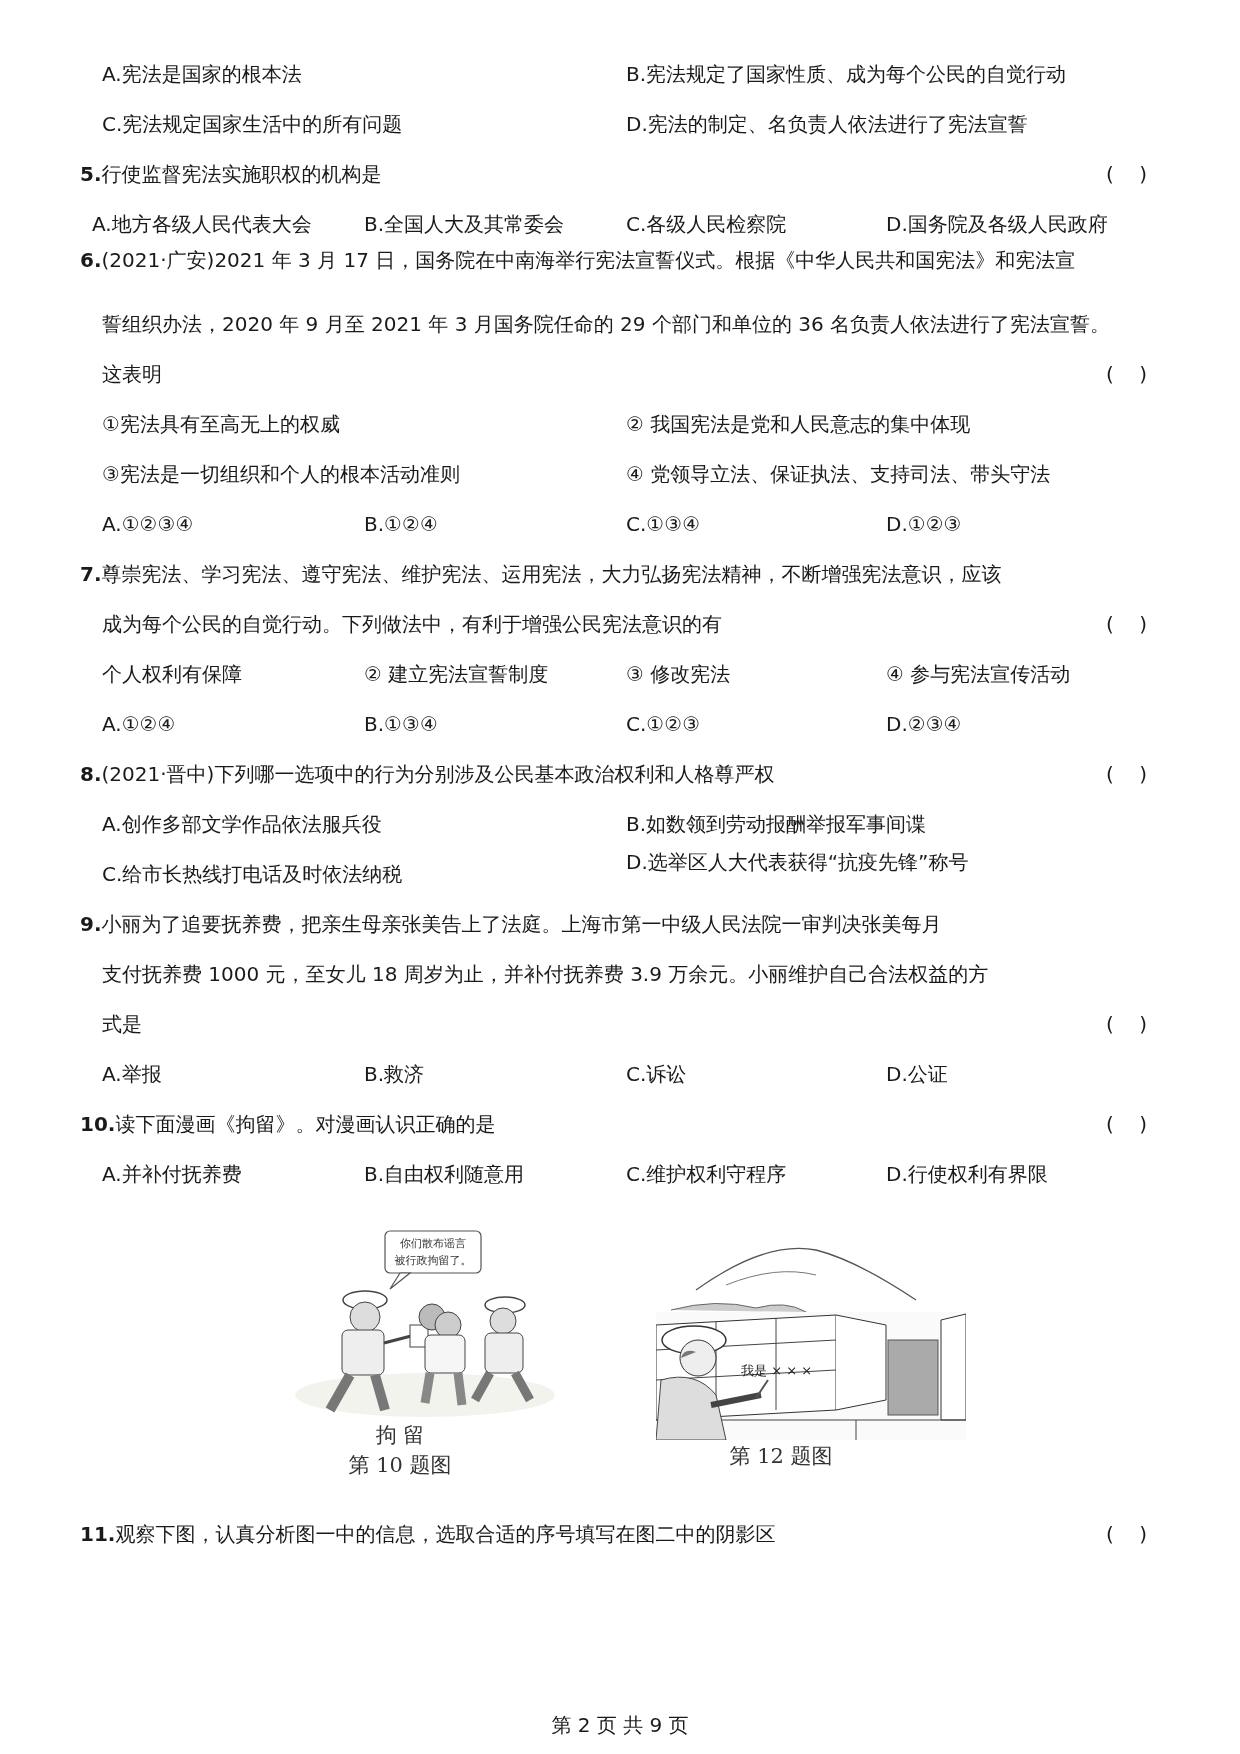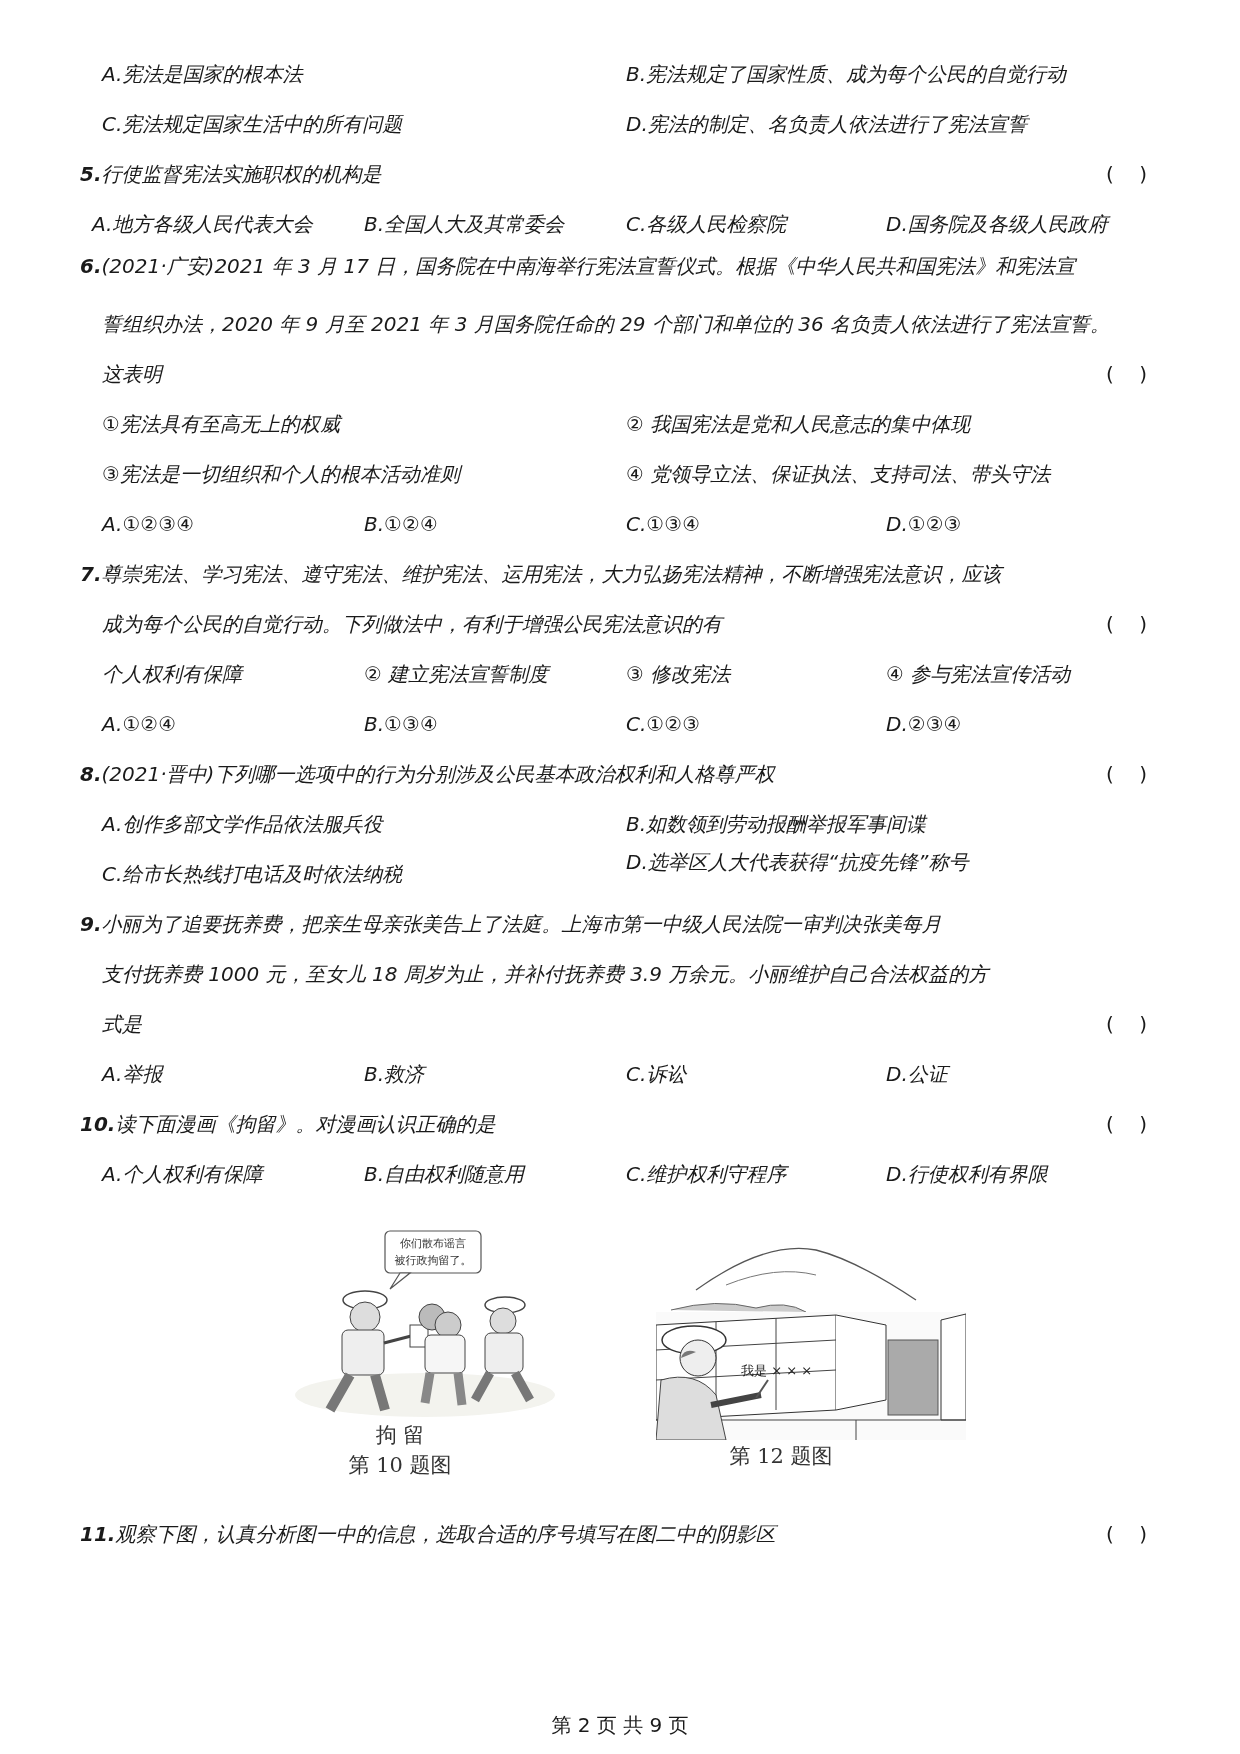--- a/index.html
+++ b/index.html
@@ -1,21 +1,21 @@
 <!DOCTYPE html>
 <html><head>
 <meta charset="utf-8">
 <style>
   html, body { margin: 0; padding: 0; background: #ffffff; }
   body {
     width: 1240px; height: 1754px; position: relative; overflow: hidden;
     font-family: "DejaVu Sans", "Liberation Sans", sans-serif;
     color: #1a1a1a; font-size: 20px;
   }
-  .line { position: absolute; white-space: nowrap; line-height: 28px; font-style: italic; }
+  .line { position: absolute; white-space: nowrap; line-height: 28px; }
   .qnum { font-weight: bold; }
   .paren { position: absolute; left: 1106px; white-space: pre; line-height: 28px; }
   .figure { position: absolute; }
   .caption { position: absolute; font-family: "DejaVu Serif", "Liberation Serif", serif; font-size: 21px; color: #333; text-align: center; white-space: nowrap; }
   .footer { position: absolute; top: 1712px; left: 0; width: 1240px; text-align: center; font-size: 20px; }
 </style>
 </head>
 <body>
 
 <div class="line" style="top:60px;left:102px">A.宪法是国家的根本法</div>
@@ -25,21 +25,21 @@
 
 <div class="line" style="top:160px;left:80px">
   <span class="qnum">5.</span><span>行使监督宪法实施职权的机构是</span>
 </div>
 <div class="paren" style="top:160px">(    )</div>
 <div class="line" style="top:210px;left:92px">A.地方各级人民代表大会</div>
 <div class="line" style="top:210px;left:364px">B.全国人大及其常委会</div>
 <div class="line" style="top:210px;left:626px">C.各级人民检察院</div>
 <div class="line" style="top:210px;left:886px">D.国务院及各级人民政府</div>
 
-<div class="line" style="top:252px;left:80px">
+<div class="line" style="top:246px;left:80px">
   <span class="qnum">6.</span><span>(2021·广安)2021 年 3 月 17 日，国务院在中南海举行宪法宣誓仪式。根据《中华人民共和国宪法》和宪法宣</span>
 </div>
 <div class="line" style="top:310px;left:102px">誓组织办法，2020 年 9 月至 2021 年 3 月国务院任命的 29 个部门和单位的 36 名负责人依法进行了宪法宣誓。</div>
 <div class="line" style="top:360px;left:102px">这表明</div>
 <div class="paren" style="top:360px">(    )</div>
 <div class="line" style="top:410px;left:102px">①宪法具有至高无上的权威</div>
 <div class="line" style="top:410px;left:626px">② 我国宪法是党和人民意志的集中体现</div>
 <div class="line" style="top:460px;left:102px">③宪法是一切组织和个人的根本活动准则</div>
 <div class="line" style="top:460px;left:626px">④ 党领导立法、保证执法、支持司法、带头守法</div>
 <div class="line" style="top:510px;left:102px">A.①②③④</div>
@@ -78,21 +78,21 @@
 <div class="paren" style="top:1010px">(    )</div>
 <div class="line" style="top:1060px;left:102px">A.举报</div>
 <div class="line" style="top:1060px;left:364px">B.救济</div>
 <div class="line" style="top:1060px;left:626px">C.诉讼</div>
 <div class="line" style="top:1060px;left:886px">D.公证</div>
 
 <div class="line" style="top:1110px;left:80px">
   <span class="qnum">10.</span><span>读下面漫画《拘留》。对漫画认识正确的是</span>
 </div>
 <div class="paren" style="top:1110px">(    )</div>
-<div class="line" style="top:1160px;left:102px">A.个人权利有保障</div>
+<div class="line" style="top:1160px;left:102px">A.并补付抚养费</div>
 <div class="line" style="top:1160px;left:364px">B.自由权利随意用</div>
 <div class="line" style="top:1160px;left:626px">C.维护权利守程序</div>
 <div class="line" style="top:1160px;left:886px">D.行使权利有界限</div>
 
 <div class="figure" style="left:290px;top:1225px;width:270px;height:270px">
   <svg width="270" height="195" viewBox="0 0 270 195">
     <ellipse cx="135" cy="170" rx="130" ry="22" fill="#f3f3ee"></ellipse>
 
     <rect x="95" y="6" width="96" height="42" rx="5" fill="#fff" stroke="#555" stroke-width="1.2"></rect>
     <path d="M110 48 L100 64 L120 48 Z" fill="#fff" stroke="#555" stroke-width="1.2"></path>

